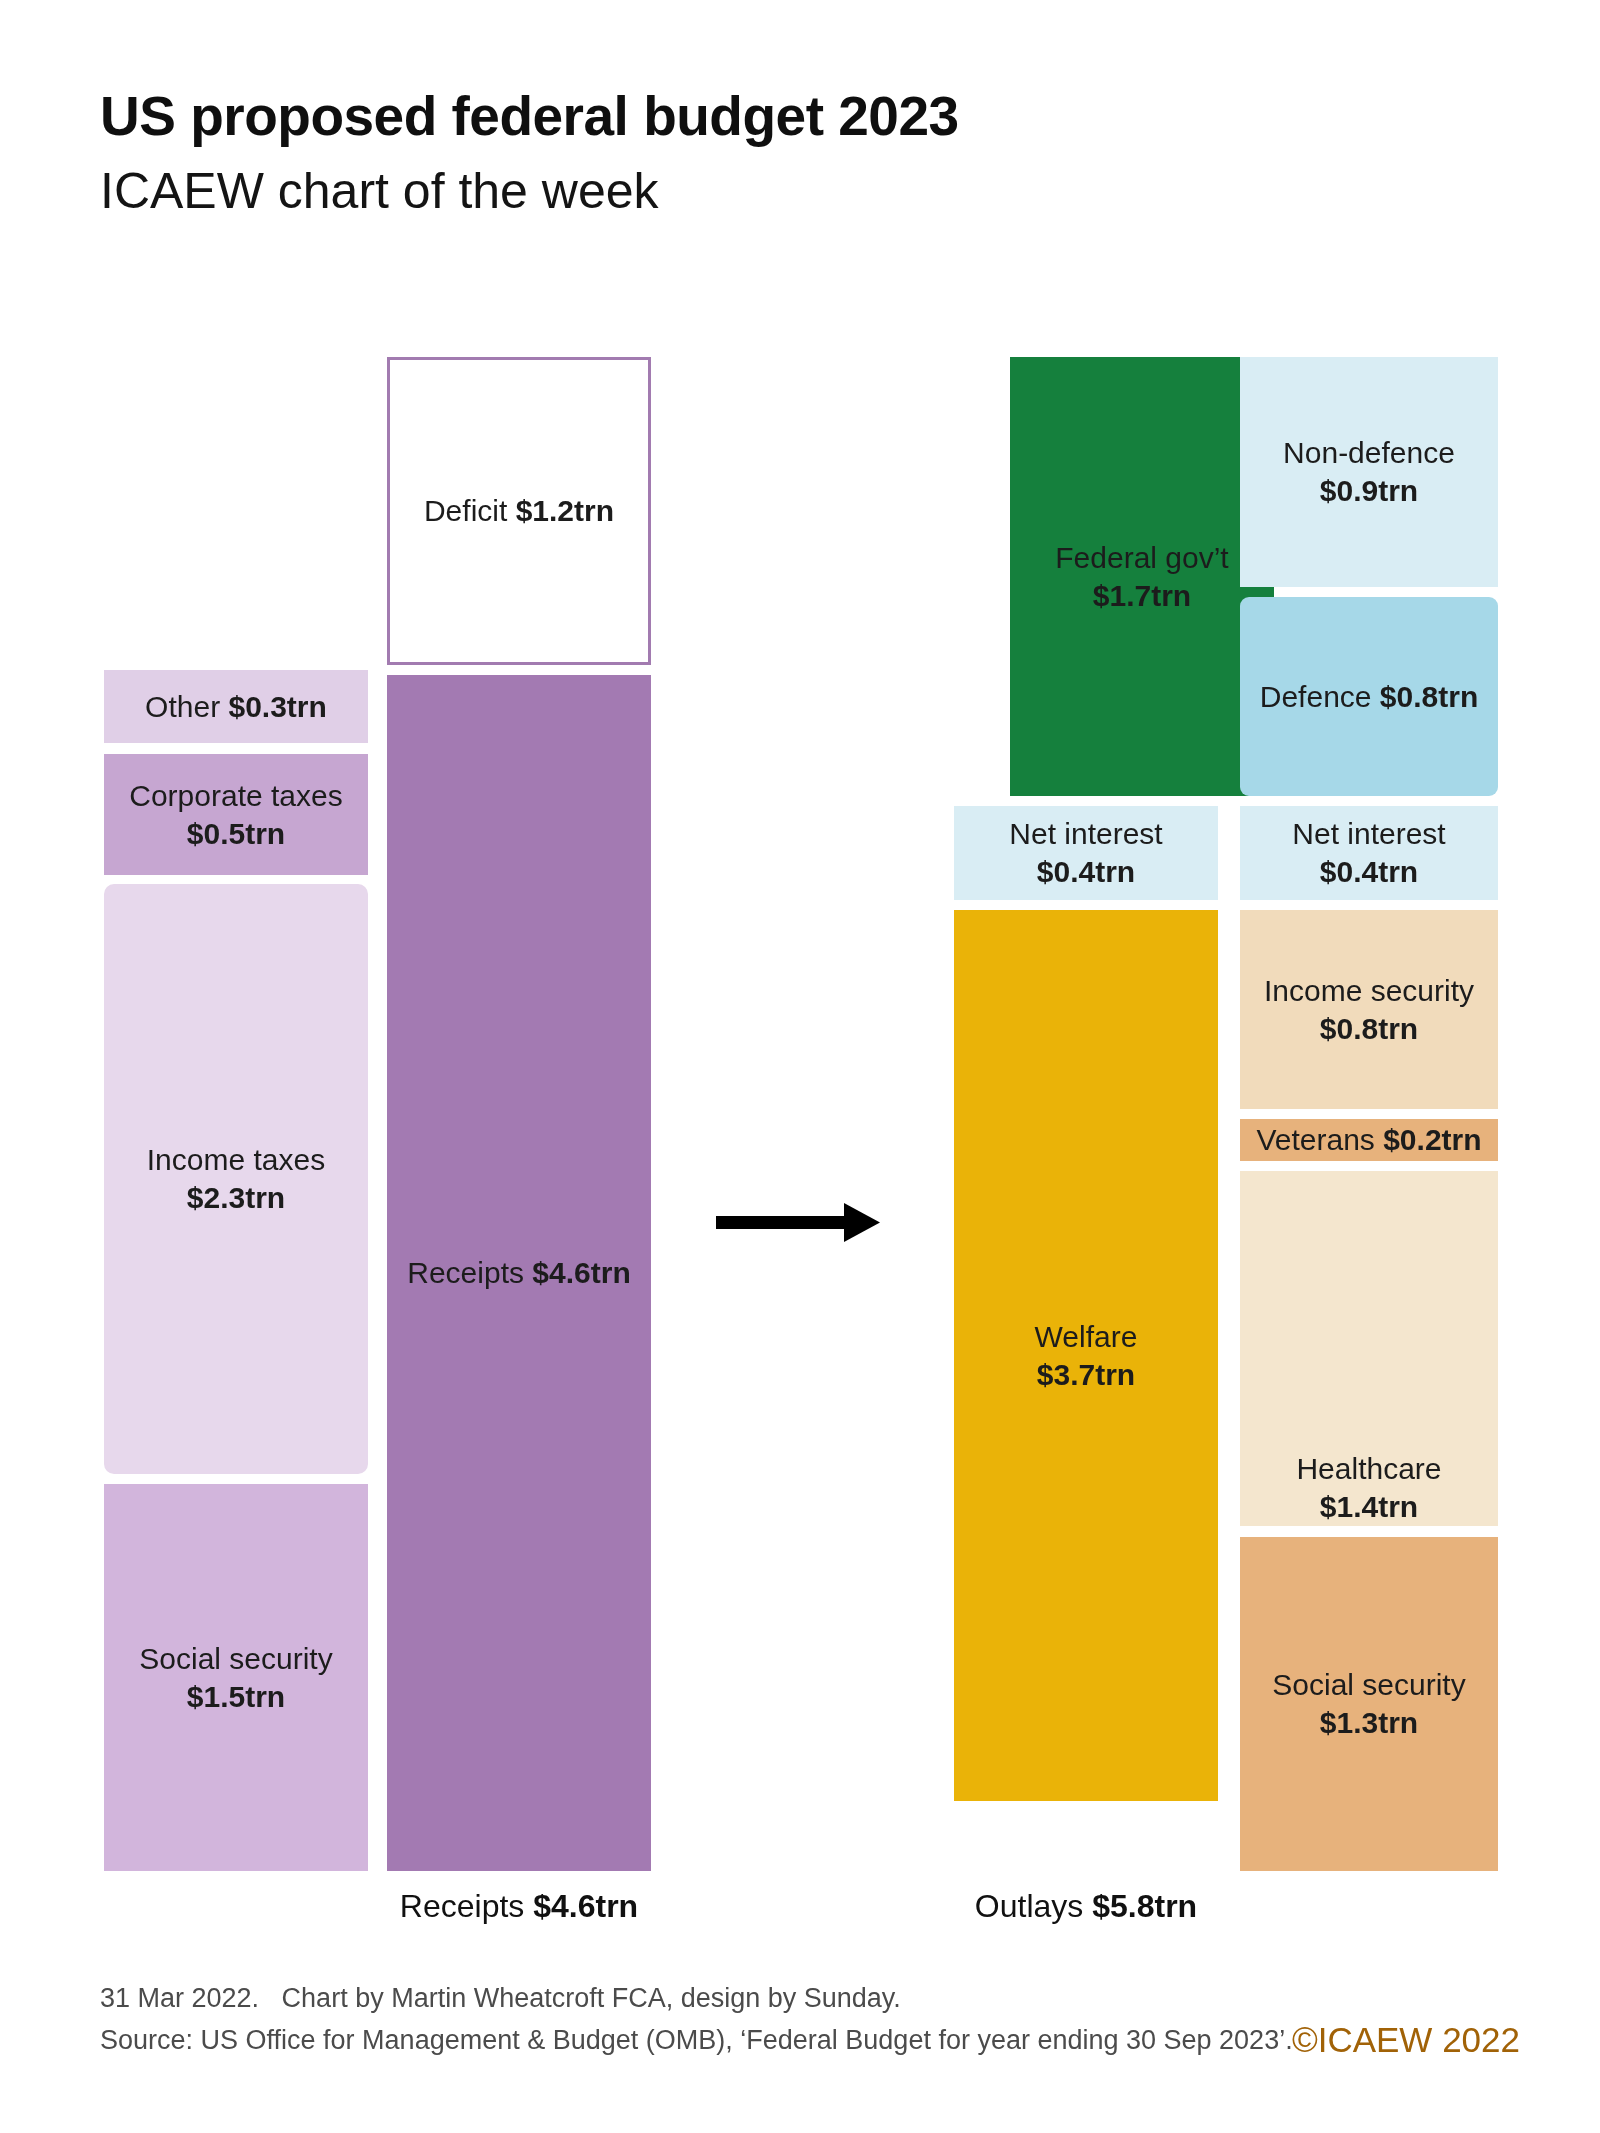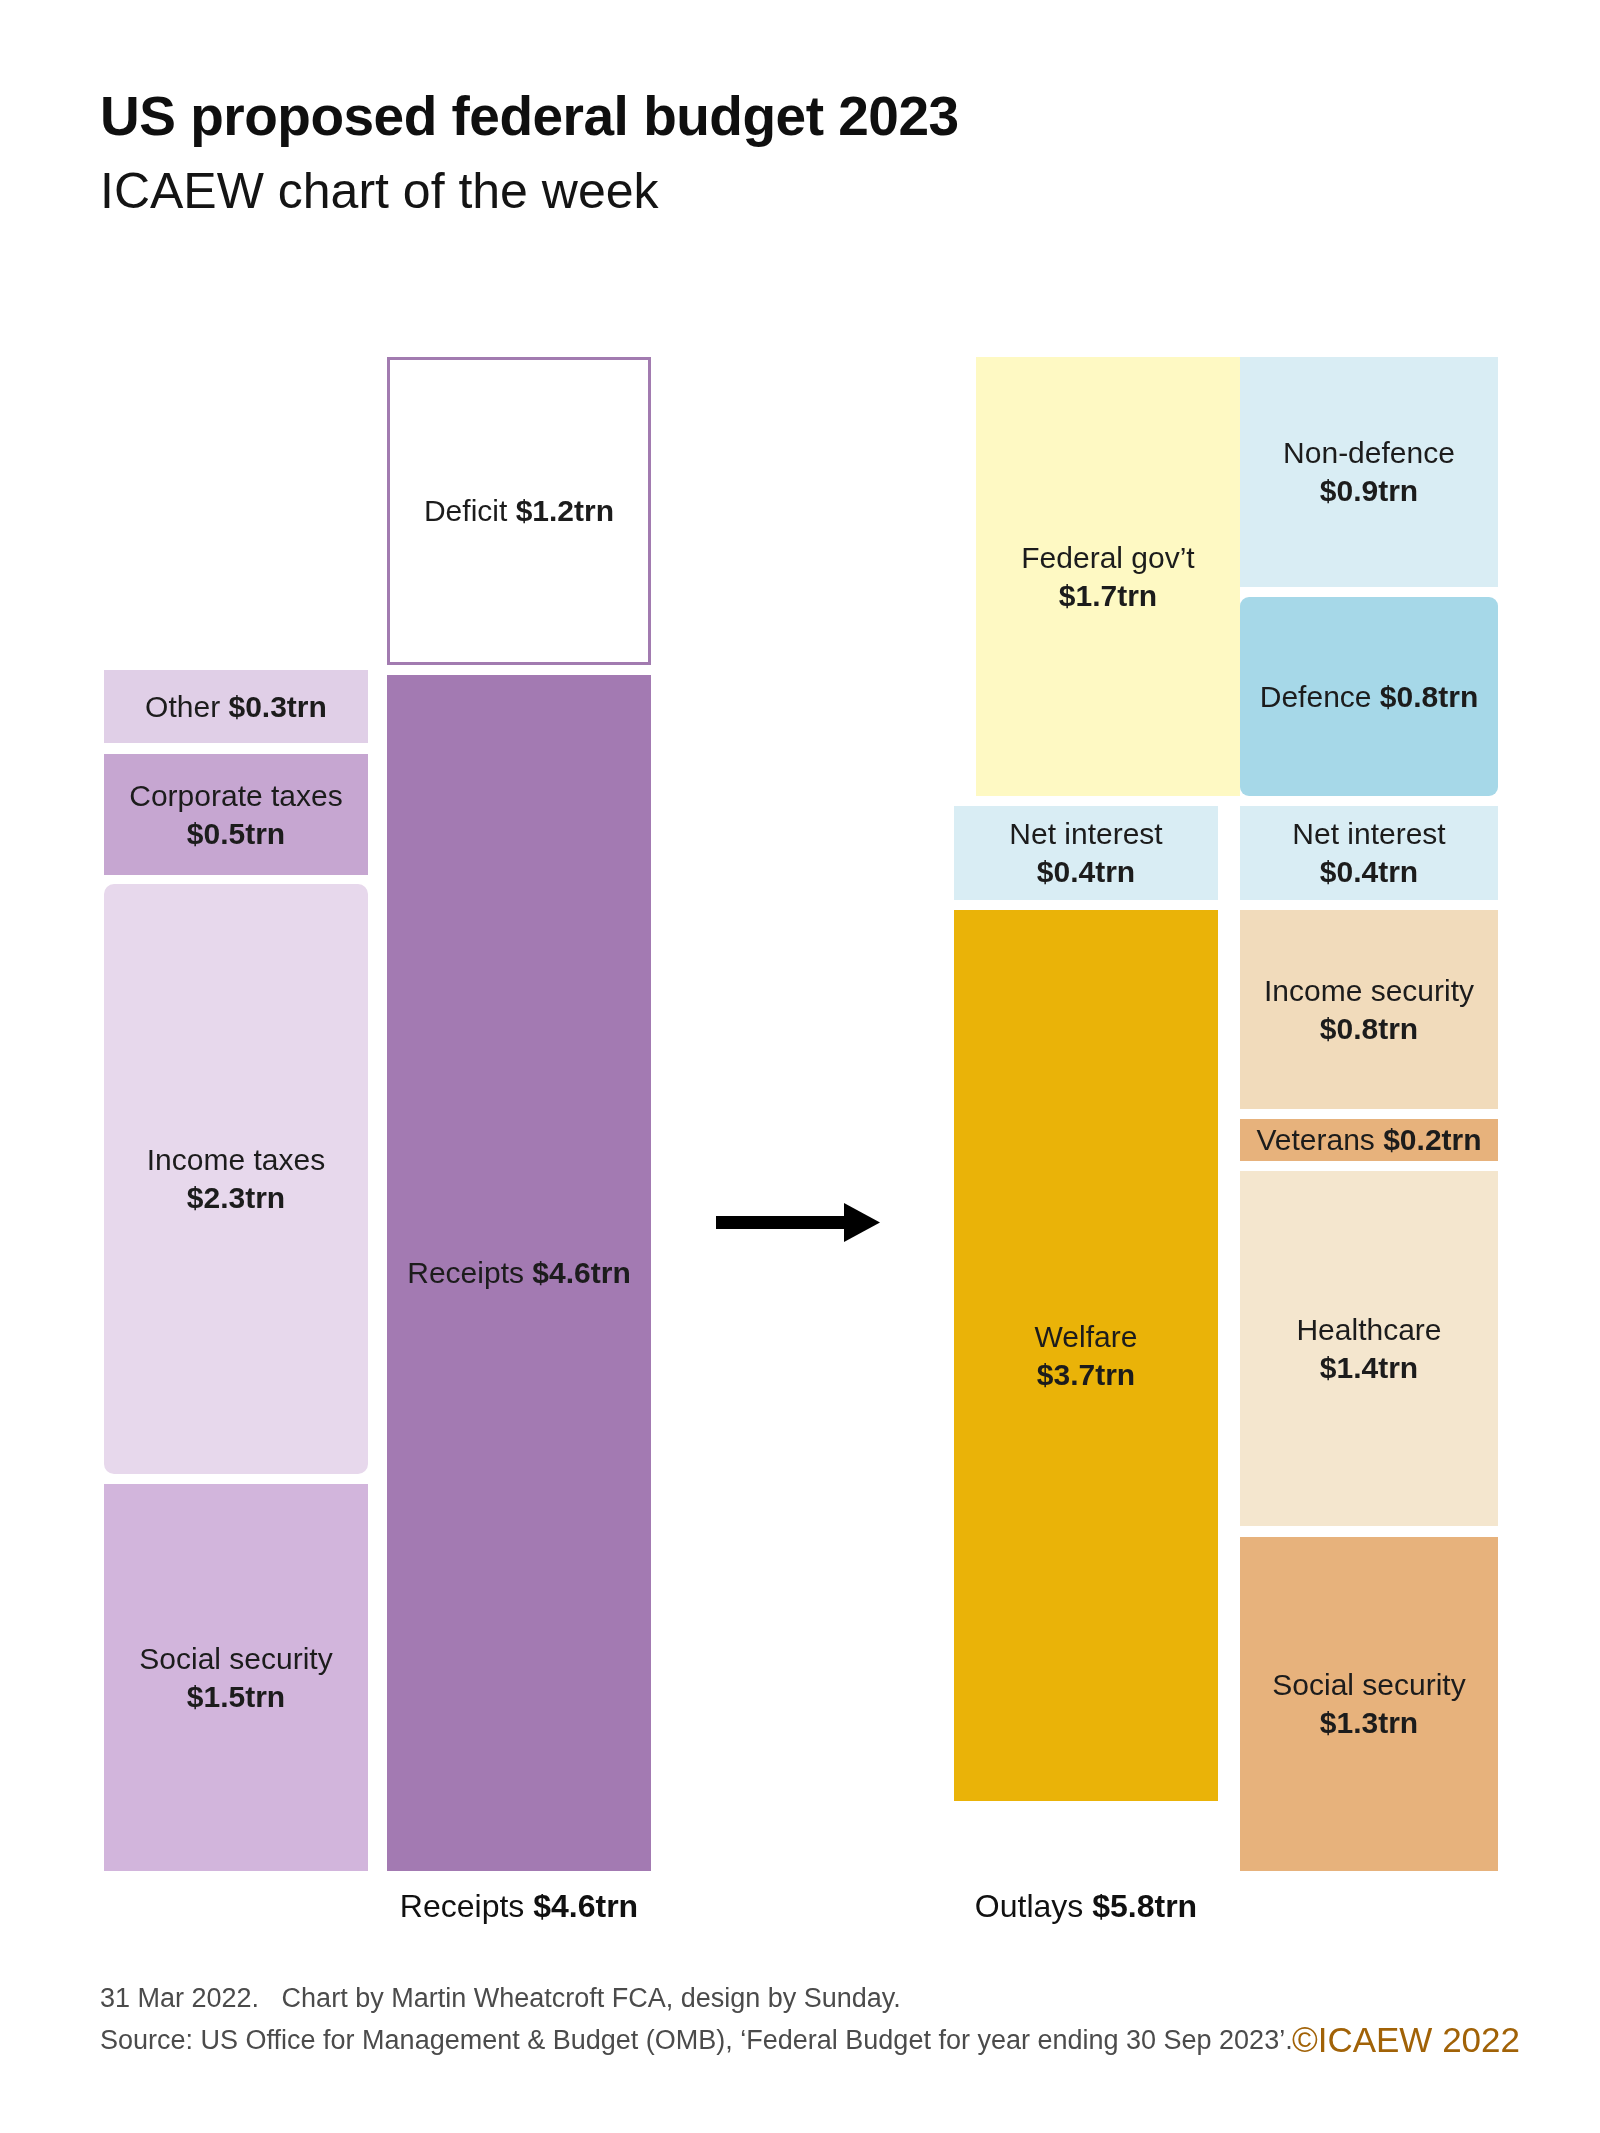--- a/index.html
+++ b/index.html
@@ -47,21 +47,21 @@
           <div>Social security</div>
           <div><b>$1.5trn</b></div>
         </div>
       </div>
       <div class="segment" style="left: 387px; width: 264px; top: 357px; height: 308px; background: rgb(255, 255, 255); border: 3px solid rgb(162, 123, 176);">
         <div class="seg-label">Deficit&nbsp;<b>$1.2trn</b></div>
       </div>
       <div class="segment" style="left: 387px; width: 264px; top: 675px; height: 1196px; background: rgb(163, 122, 178);">
         <div class="seg-label">Receipts&nbsp;<b>$4.6trn</b></div>
       </div>
-      <div class="segment" style="left: 976px; width: 264px; top: 357px; height: 439px; background: #fef9c3;">
+      <div class="segment" style="left: 1010px; width: 264px; top: 357px; height: 439px; background: #15803d;">
         <div class="seg-label">
           <div>Federal gov’t</div>
           <div><b>$1.7trn</b></div>
         </div>
       </div>
       <div class="segment" style="left: 954px; width: 264px; top: 806px; height: 94px; background: rgb(217, 237, 244);">
         <div class="seg-label">
           <div>Net interest</div>
           <div><b>$0.4trn</b></div>
         </div>
@@ -89,21 +89,21 @@
       </div>
       <div class="segment" style="left: 1240px; width: 258px; top: 910px; height: 199px; background: rgb(241, 219, 187);">
         <div class="seg-label">
           <div>Income security</div>
           <div><b>$0.8trn</b></div>
         </div>
       </div>
       <div class="segment" style="left: 1240px; width: 258px; top: 1119px; height: 42px; background: rgb(231, 178, 124);">
         <div class="seg-label">Veterans&nbsp;<b>$0.2trn</b></div>
       </div>
-      <div class="segment" style="left: 1240px; width: 258px; top: 1171px; height: 355px; background: rgb(244, 230, 206);">
+      <div class="segment" style="left: 1240px; width: 258px; top: 1171px; height: 355px; background: rgb(244, 230, 206); justify-content: flex-end;">
         <div class="seg-label">
           <div>Healthcare</div>
           <div><b>$1.4trn</b></div>
         </div>
       </div>
       <div class="segment" style="left: 1240px; width: 258px; top: 1537px; height: 334px; background: rgb(231, 178, 124);">
         <div class="seg-label">
           <div>Social security</div>
           <div><b>$1.3trn</b></div>
         </div>

